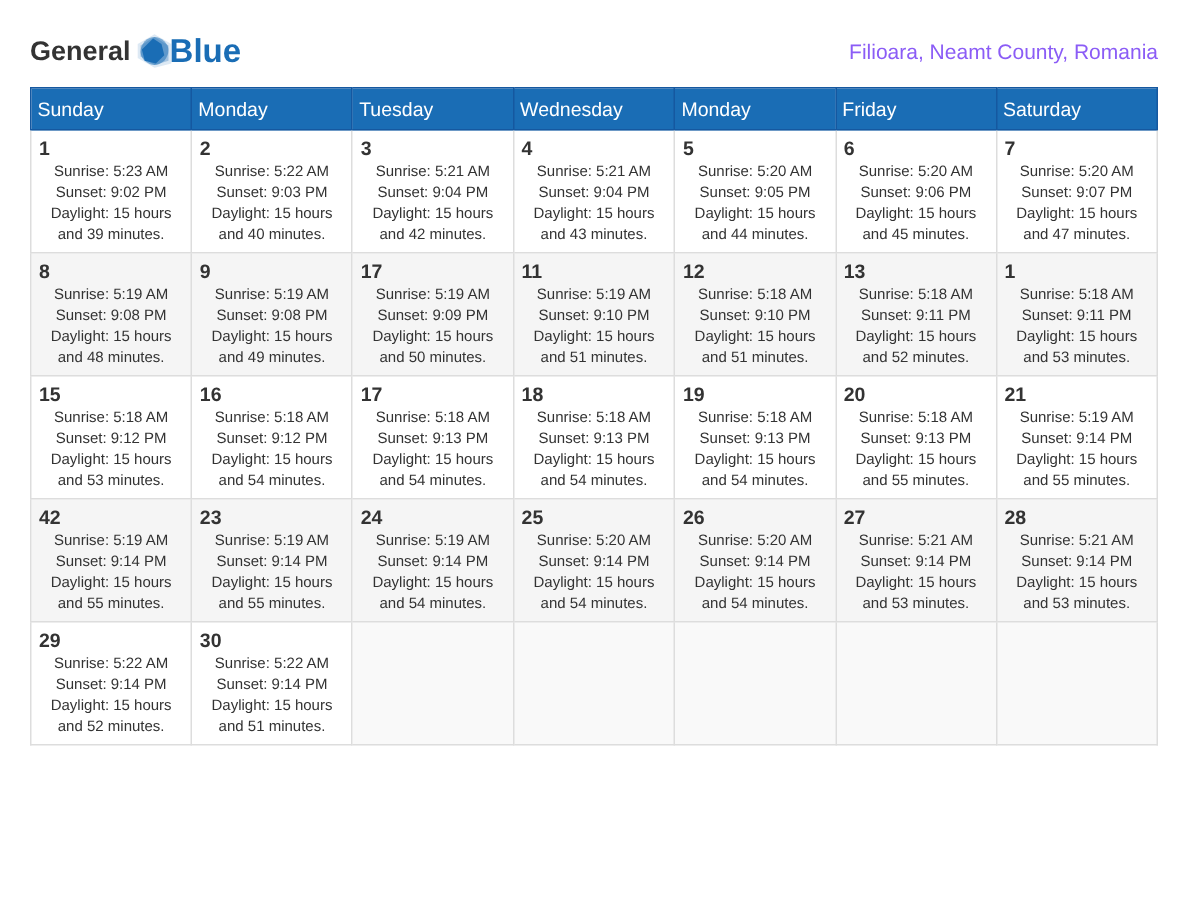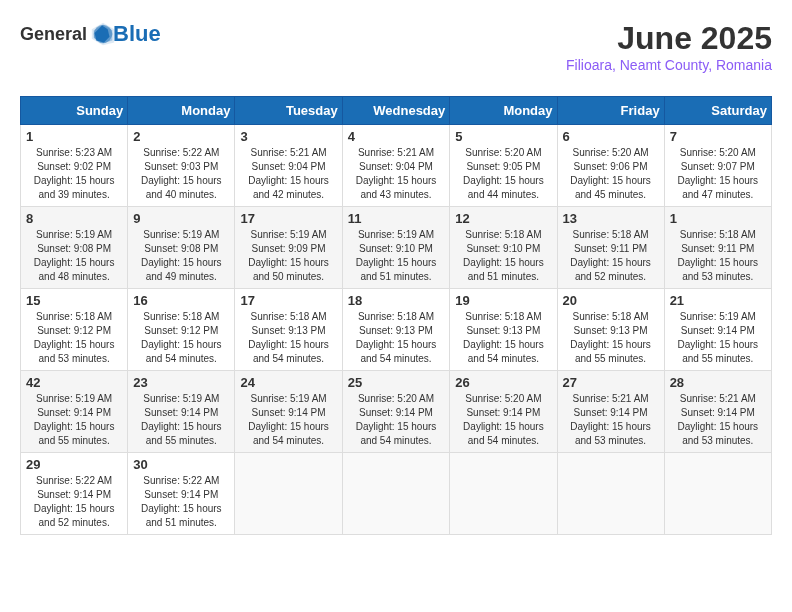--- a/index.html
+++ b/index.html
@@ -6,22 +6,22 @@
     body {
       font-family: Arial, sans-serif;
       background: #fff;
       width: 792px;
       min-height: 612px;
       padding: 20px;
     }
     .header-area {
       display: flex;
       justify-content: space-between;
-      align-items: flex-start;
-      margin-bottom: 23px;
+      align-items: center;
+      margin-bottom: 10px;
     }
     .logo {
       display: flex;
       align-items: center;
     }
     .logo-icon {
       width: 28px;
       height: 28px;
       margin-left: 2px;
     }
@@ -39,23 +39,23 @@
     }
     .calendar {
       width: 100%;
       border-collapse: collapse;
       border: 1px solid #ccc;
     }
     .calendar th {
       background-color: #1a6db5;
       color: #fff;
       font-size: 13px;
-      font-weight: bold;
+      font-weight: normal;
       padding: 6px 4px;
-      text-align: right;
+      text-align: left;
       border: 1px solid #1558a0;
     }
     .calendar td {
       vertical-align: top;
       border: 1px solid #ddd;
       padding: 4px 5px;
       font-size: 10px;
       color: #333;
       background: #fff;
       width: 108px;
@@ -89,21 +89,20 @@
     <span style="font-size:18px;font-weight:bold;color:#333;">General</span>
     <svg class="logo-icon" viewBox="0 0 30 30" xmlns="http://www.w3.org/2000/svg">
       <polygon points="15,3 27,10 27,24 15,27 3,20 3,10" fill="#1a6db5" opacity="0.15"></polygon>
       <polygon points="15,5 25,11 25,22 15,25 5,19 5,11" fill="#1a6db5" opacity="0.3"></polygon>
       <path d="M8,8 Q15,2 22,8 Q28,14 22,22 Q15,28 8,22 Q2,16 8,8 Z" fill="#1a6db5" opacity="0.5"></path>
       <path d="M14,6 L20,10 L22,18 L16,24 L8,22 L6,14 Z" fill="#1a6db5"></path>
     </svg>
     <span style="font-size:22px;font-weight:bold;color:#1a6db5;margin-left:-4px;">Blue</span>
   </div>
   <div class="title-area">
-    <div class="month-title">June 2025</div>
     <div class="location-title">Filioara, Neamt County, Romania</div>
   </div>
 </div>
 
 <table class="calendar">
   <thead>
     <tr>
     <th>Sunday</th>
         <th>Monday</th>
         <th>Tuesday</th>

